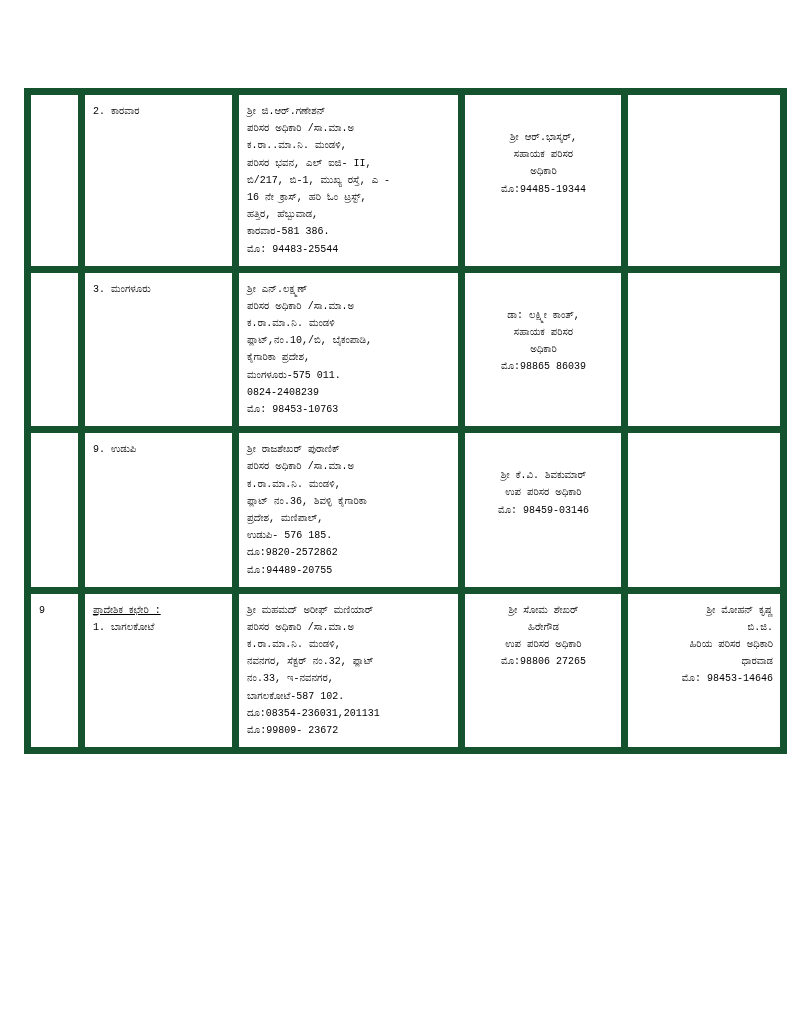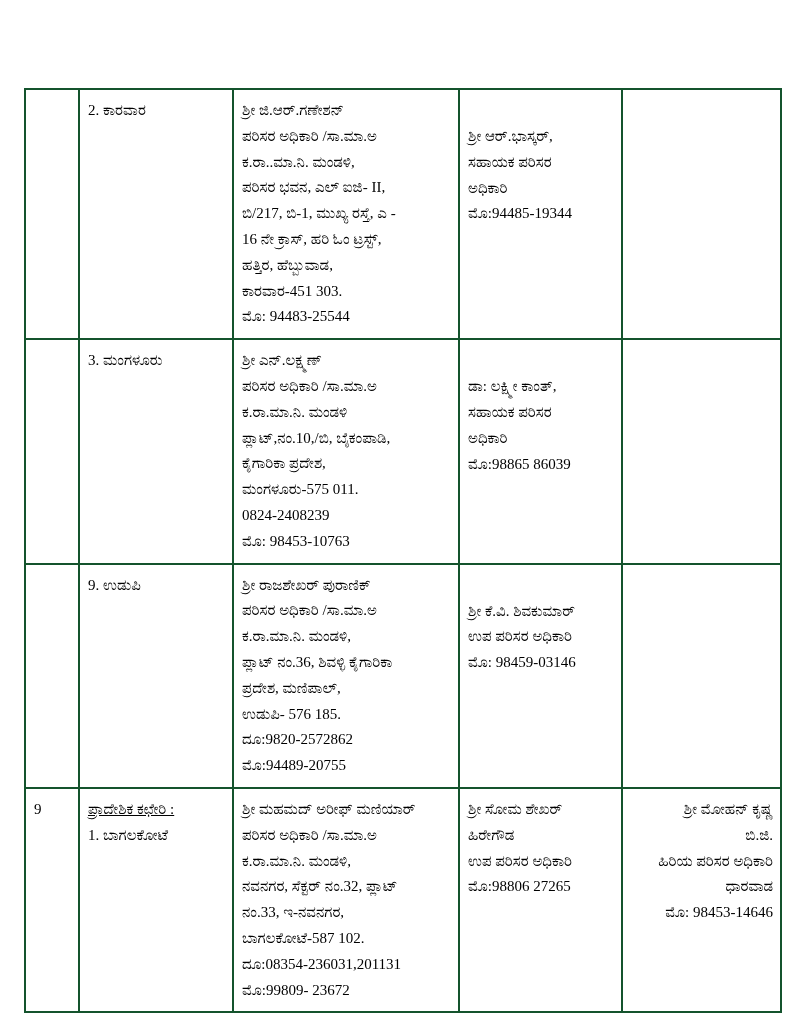--- a/index.html
+++ b/index.html
@@ -25,26 +25,26 @@
   }
   table.doc-table {
     position: absolute;
     left: 24px;
     top: 88px;
     width: 756px;
     border-collapse: collapse;
     table-layout: fixed;
   }
   table.doc-table td {
-    border: 2px solid #14532d;
+    border: 7px solid #14532d;
     vertical-align: top;
     padding: 8px 7px 8px 8px;
-    font-size: 15px;
+    font-size: 10px;
     line-height: 1.72;
-    font-family: Liberation Serif, serif;
+    font-family: Liberation Mono, monospace;
   }
   col.c1 { width: 54px; }
   col.c2 { width: 154px; }
   col.c3 { width: 226px; }
   col.c4 { width: 163px; }
   col.c5 { width: 159px; }
 
   .cell-lines > div {
     white-space: normal;
   }
@@ -54,20 +54,21 @@
   .office-name {
     text-align: left;
   }
   .heading-underline {
     text-decoration: underline;
     display: inline-block;
     text-align: center;
   }
   .col4-cell {
     vertical-align: middle;
+    text-align: center;
   }
   .col5-cell {
     vertical-align: middle;
     text-align: right;
   }
   .col4-pad {
     padding-top: 26px;
   }
 </style>
 </head>
@@ -89,21 +90,21 @@
             <div>2. ಕಾರವಾರ</div>
           </td>
           <td class="cell-lines">
             <div>ಶ್ರೀ ಜಿ.ಆರ್.ಗಣೇಶನ್</div>
             <div>ಪರಿಸರ ಅಧಿಕಾರಿ /ಸಾ.ಮಾ.ಅ</div>
             <div>ಕ.ರಾ..ಮಾ.ನಿ. ಮಂಡಳಿ,</div>
             <div>ಪರಿಸರ ಭವನ, ಎಲ್ ಐಜಿ- II,</div>
             <div>ಬಿ/217, ಬಿ-1, ಮುಖ್ಯ ರಸ್ತೆ, ಎ -</div>
             <div>16 ನೇ  ಕ್ರಾಸ್, ಹರಿ ಓಂ ಟ್ರಸ್ಟ್,</div>
             <div>ಹತ್ತಿರ, ಹೆಬ್ಬುವಾಡ,</div>
-            <div>ಕಾರವಾರ-451 303.</div>
+            <div>ಕಾರವಾರ-581 386.</div>
             <div>ಮೊ: 94483-25544</div>
           </td>
           <td class="cell-lines col4-cell">
             <div class="col4-pad">
               <div>ಶ್ರೀ ಆರ್.ಭಾಸ್ಕರ್,</div>
               <div>ಸಹಾಯಕ ಪರಿಸರ</div>
               <div>ಅಧಿಕಾರಿ</div>
               <div>ಮೊ:94485-19344</div>
             </div>
           </td>

